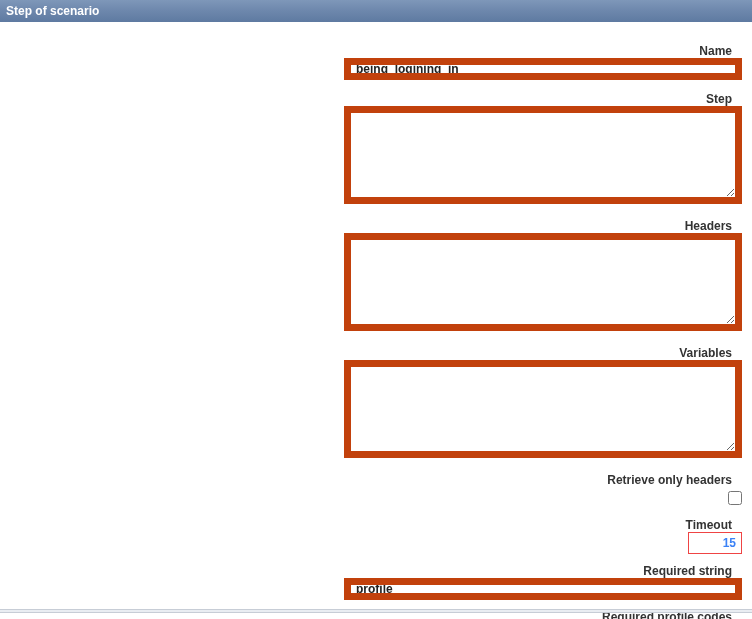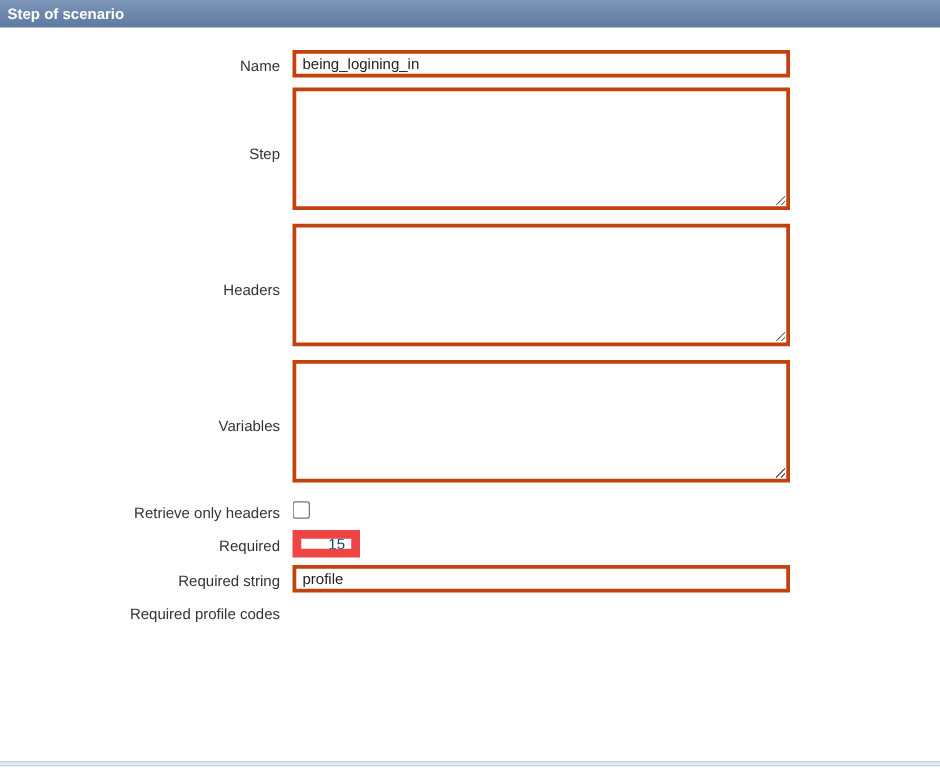--- a/index.html
+++ b/index.html
@@ -1,15 +1,15 @@
 <!DOCTYPE html>
 <html><head>
 <meta charset="utf-8">
 <style>
-  * { box-sizing: border-box; }
+  * { box-sizing: border-box; font-weight: bold; }
   html, body {
     margin: 0;
     padding: 0;
     font-family: Arial, Helvetica, sans-serif;
     font-size: 12px;
     background: #ffffff;
     color: #222;
   }
   .page {
     width: 752px;
@@ -23,60 +23,61 @@
     color: #ffffff;
     font-weight: bold;
     font-size: 12px;
     padding: 4px 6px 0 6px;
   }
   .form-area {
     padding: 18px 10px 8px 10px;
   }
   .row {
     display: flex;
-    align-items: center;
+    align-items: flex-end;
     margin-bottom: 8px;
+    flex-direction: column;
   }
   .row.small-gap { margin-bottom: 6px; }
   .lbl {
     width: 224px;
     text-align: right;
     padding-right: 10px;
     padding-top: 4px;
     color: #333;
     font-size: 12px;
   }
   .ctrl {
     flex: 0 0 auto;
   }
   input[type="text"].wide,
   textarea.wide {
     width: 398px;
-    border: 3px solid #c2410c;
+    border: 7px solid #c2410c;
     font-family: Arial, Helvetica, sans-serif;
     font-size: 12px;
     padding: 3px 5px;
     background: #ffffff;
     color: #222;
   }
   input[type="text"].wide { height: 22px; }
   textarea.wide {
     height: 98px;
     resize: both;
   }
   input[type="text"].num {
     width: 54px;
     height: 22px;
-    border: 7px solid #ef4444;
+    border: 1px solid #ef4444;
     font-family: Arial, Helvetica, sans-serif;
     font-size: 12px;
     padding: 3px 5px;
     text-align: right;
     background: #ffffff;
-    color: #0c4a6e;
+    color: #3b82f6;
   }
   input[type="checkbox"] {
     width: 14px;
     height: 14px;
     margin: 4px 0 0 0;
   }
   .footer-rule {
     position: absolute;
     left: 0;
     right: 0;
@@ -129,21 +130,21 @@
 
 
     <div class="row small-gap">
       <div class="lbl">Retrieve only headers</div>
       <div class="ctrl">
         <input type="checkbox" style="">
       </div>
     </div>
 
     <div class="row small-gap">
-      <div class="lbl">Required</div>
+      <div class="lbl">Timeout</div>
       <div class="ctrl">
         <input type="text" class="num" value="15" style="">
       </div>
     </div>
 
     <div class="row small-gap">
       <div class="lbl">Required string</div>
       <div class="ctrl">
         <input type="text" class="wide" value="profile" style="">
       </div>

